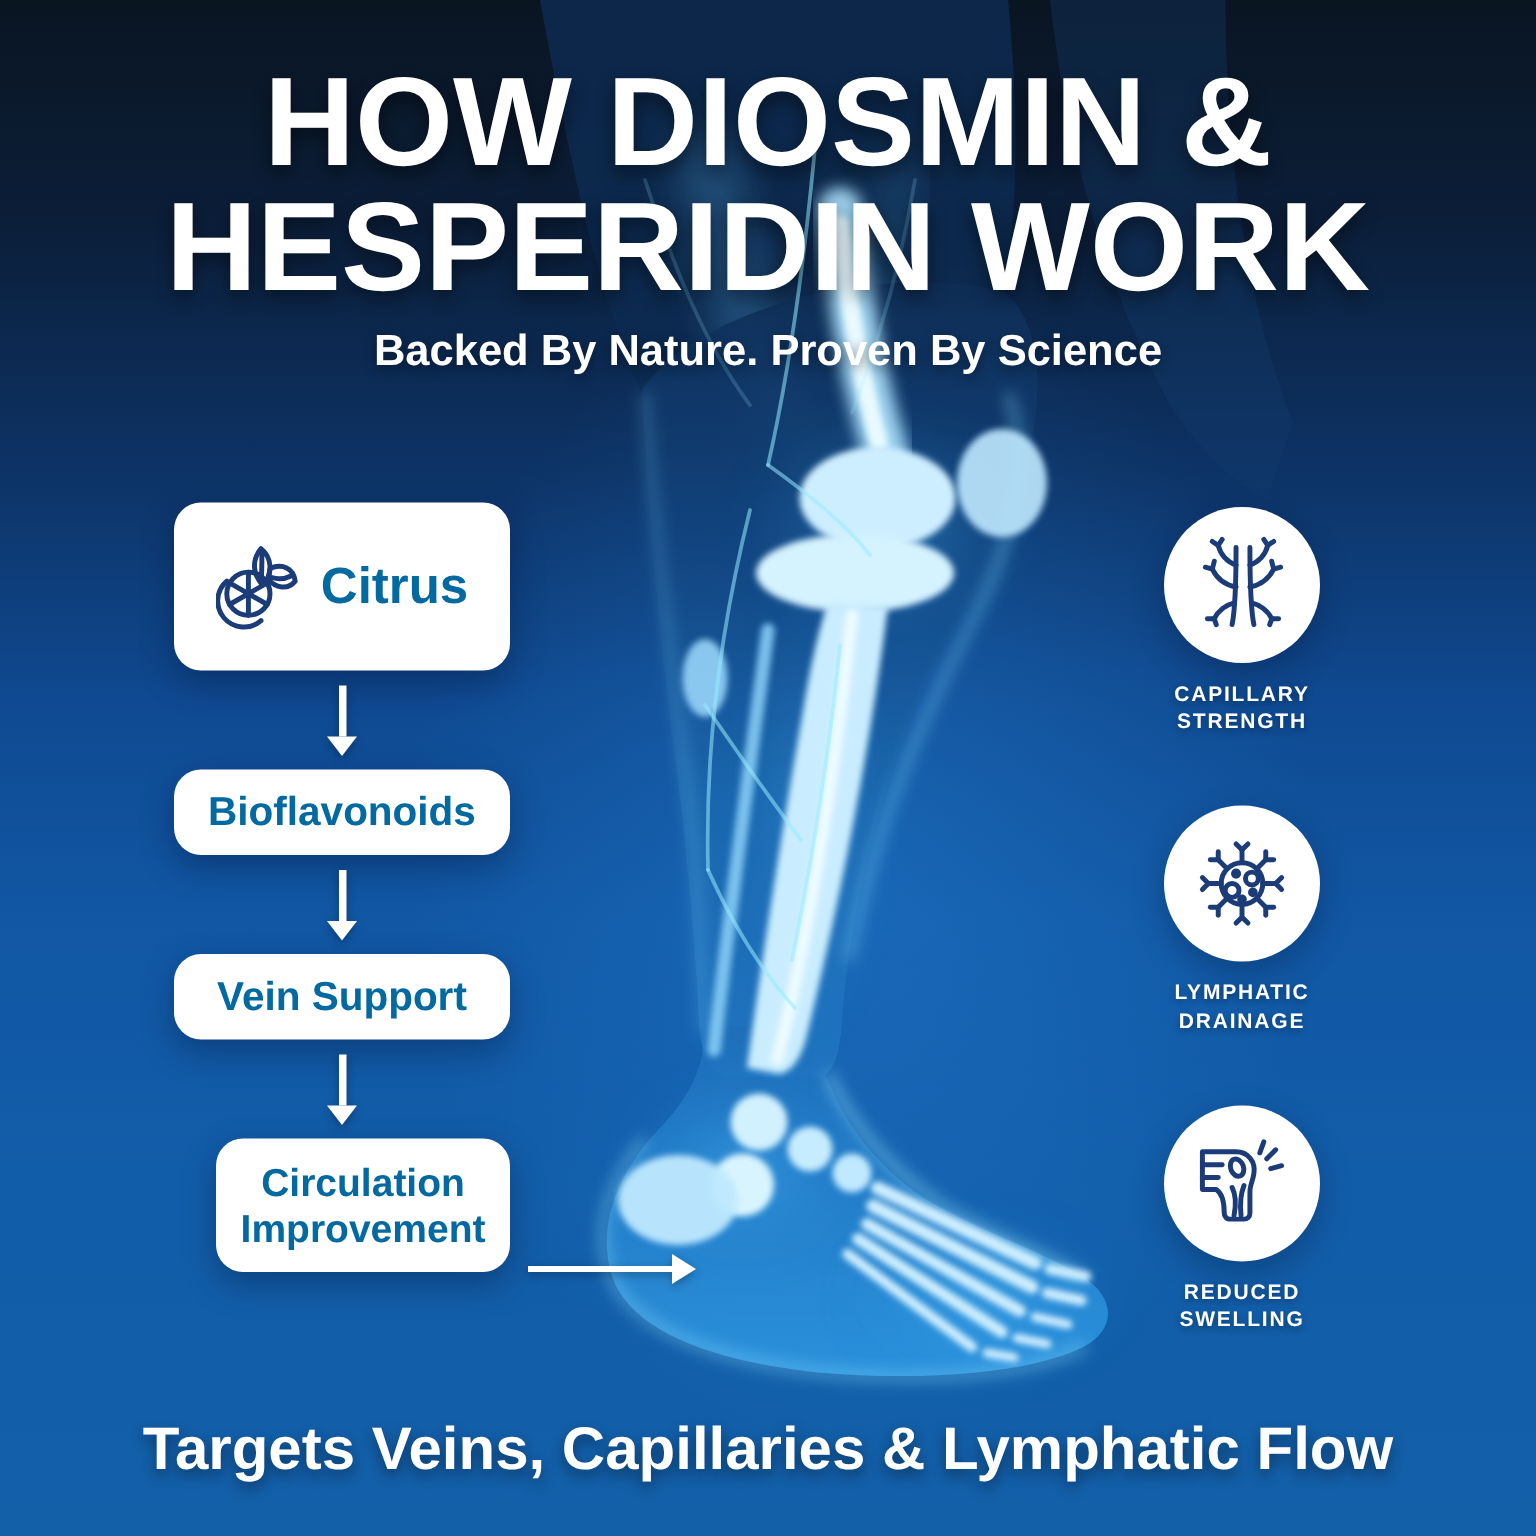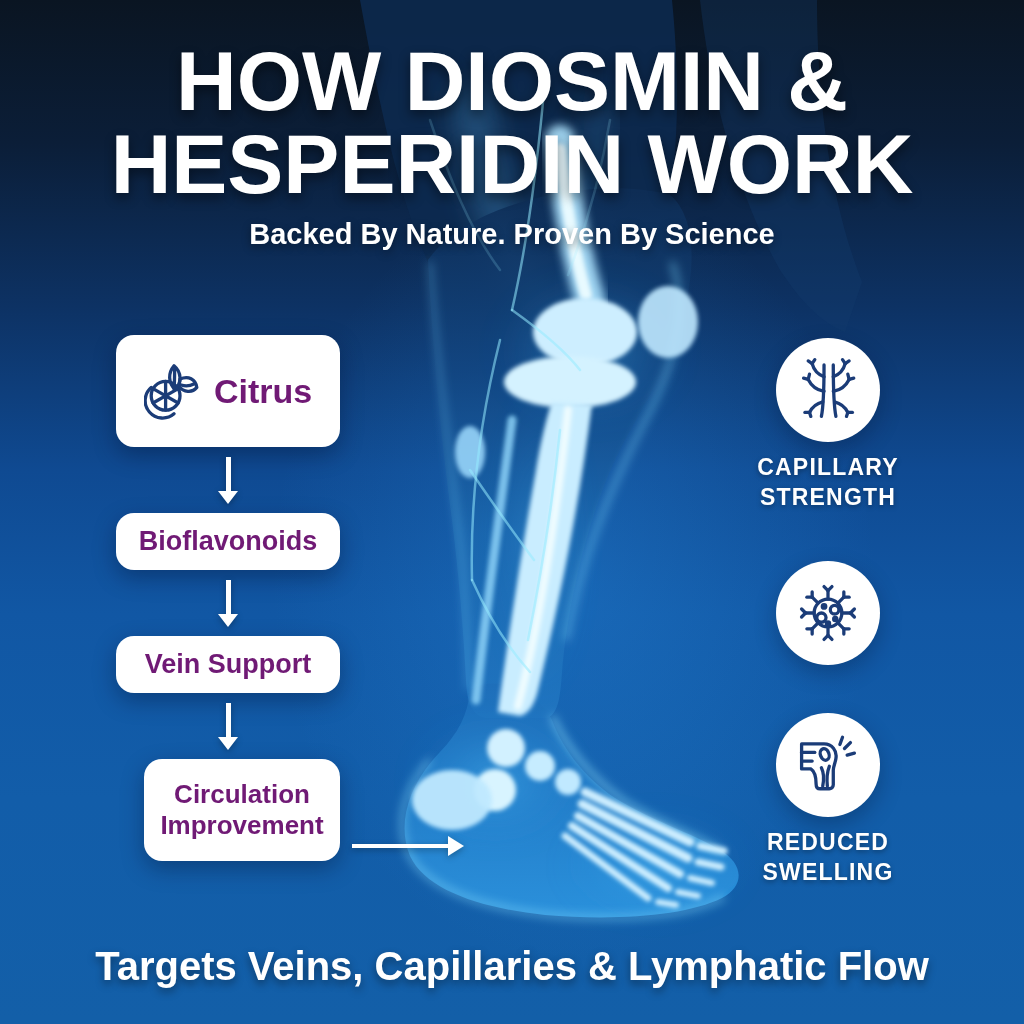--- a/index.html
+++ b/index.html
@@ -26,26 +26,26 @@
   .subtitle {
     margin-top:12px; font-size:29px; font-weight:bold;
     text-shadow:0 3px 8px rgba(0,0,0,0.4);
   }
 
   
   .flow { position:absolute; left:116px; top:335px; width:224px; }
   .flow-box {
     background:#ffffff; border-radius:18px;
     display:flex; align-items:center; justify-content:center;
-    color:#701a75; font-weight:bold; text-align:center;
+    color:#0369a1; font-weight:bold; text-align:center;
     box-shadow:0 8px 22px rgba(0,15,45,0.35);
   }
   .box-citrus { height:112px; gap:10px; font-size:34px; }
   .box-mid    { height:57px;  font-size:27px; }
-  .box-last   { height:102px; font-size:26px; line-height:1.18; padding:0 18px;margin-left:28px; }
+  .box-last   { height:89px; font-size:26px; line-height:1.18; padding:0 18px;margin-left:28px; }
   .flow-gap { height:66px; display:flex; align-items:center; justify-content:center; }
   .v-arrow { display:flex; flex-direction:column; align-items:center;
              filter:drop-shadow(0 2px 3px rgba(0,0,0,0.3)); }
   .v-arrow .stem { width:5px; height:34px; background:#fff; }
   .v-arrow .head { width:0; height:0; border-left:10px solid transparent;
                    border-right:10px solid transparent; border-top:13px solid #fff; }
 
   
   .h-arrow { position:absolute; left:352px; top:836px; width:112px; height:20px; z-index:2;
              filter:drop-shadow(0 2px 3px rgba(0,0,0,0.3)); }
@@ -54,21 +54,21 @@
                    border-top:10px solid transparent; border-bottom:10px solid transparent;
                    border-left:16px solid #fff; }
 
   
   .benefits { position:absolute; left:752px; top:338px; width:152px;
               display:flex; flex-direction:column; gap:48px; align-items:center; }
   .benefit { display:flex; flex-direction:column; align-items:center; }
   .b-circle { width:104px; height:104px; border-radius:50%; background:#fff;
               display:flex; align-items:center; justify-content:center;
               box-shadow:0 8px 22px rgba(0,15,45,0.3); }
-  .b-label { margin-top:11px; color:#fff; font-weight:bold; font-size:23px;
+  .b-label { margin-top:11px; color:#fff; font-weight:bold; font-size:14px;
              letter-spacing:1.2px; text-align:center; line-height:1.3;
              text-shadow:0 2px 5px rgba(0,0,0,0.35); }
 
   
   .footer { position:absolute; top:944px; left:0; width:100%; text-align:center;
             color:#fff; font-size:40px; font-weight:bold;
             text-shadow:0 4px 9px rgba(0,0,0,0.4); }
 </style>
 </head>
 <body>
@@ -284,20 +284,21 @@
             <path d="M35,35 L26,26"></path>
               <path d="M26,26 L18,26"></path>
               <path d="M26,26 L26,18"></path>
             <circle cx="60" cy="45" r="6.5"></circle>
             <circle cx="40" cy="57" r="7"></circle>
             <circle cx="44" cy="40" r="2.6" fill="#1b3c78"></circle>
             <circle cx="61" cy="59" r="2.4" fill="#1b3c78"></circle>
             <circle cx="50" cy="66" r="2.4" fill="#1b3c78"></circle>
           </svg>
         </div>
+        <div class="b-label">LYMPHATIC DRAINAGE</div>
       </div>
 
       <div class="benefit">
         <div class="b-circle">
           <svg width="66" height="66" viewBox="0 0 100 100" fill="none" stroke="#1b3c78" stroke-width="5" stroke-linecap="round" stroke-linejoin="round">
             <path d="M10,18 L44,18 C56,18 64,28 62,40 C61,47 58,52 58,58 L58,80 C58,84 55,86 52,86 L38,86 C34,86 32,83 32,79 C32,68 30,60 24,56 L10,56 Z"></path>
             <path d="M10,31 L30,31"></path>
             <path d="M10,44 L26,44"></path>
             <ellipse cx="45" cy="34" rx="6.5" ry="9" transform="rotate(-20 45 34)"></ellipse>
             <path d="M40,54 C44,62 44,72 42,82"></path>

